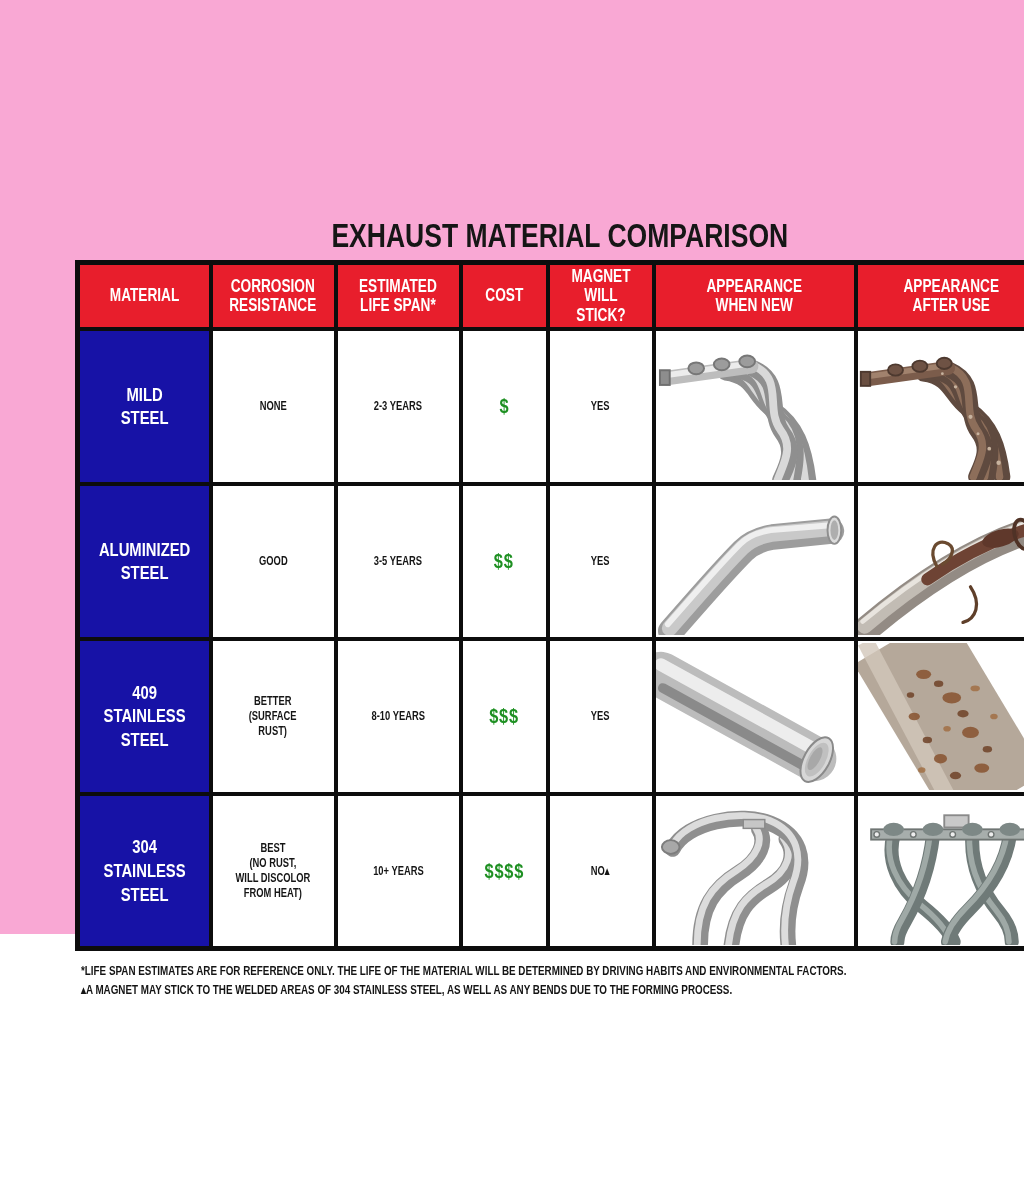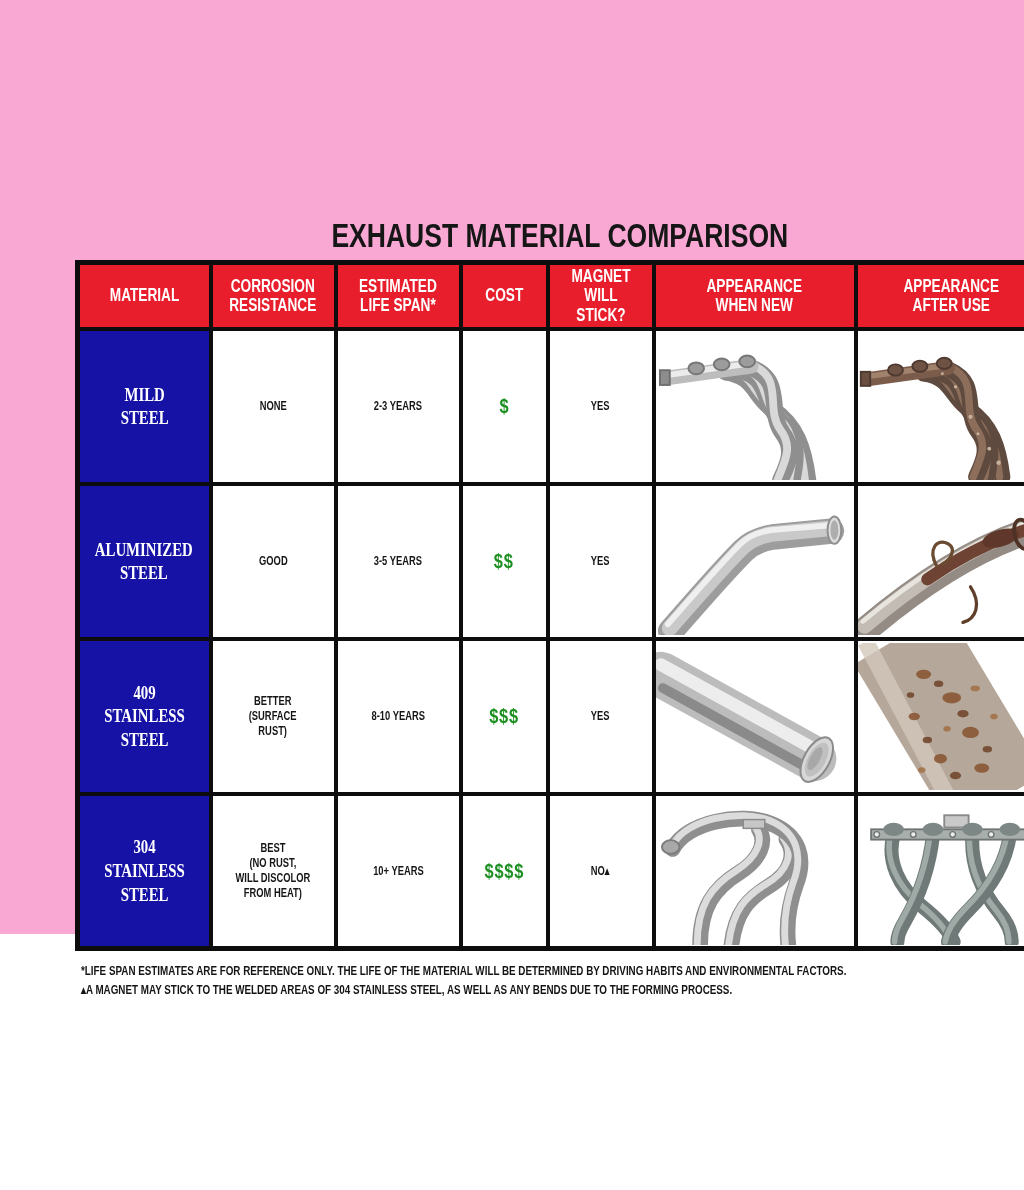--- a/index.html
+++ b/index.html
@@ -51,21 +51,20 @@
     font-size: 12px;
     line-height: 1.25;
     background: #ffffff;
     padding: 0;
   }
   td.material {
     background: #1712a6;
     color: #ffffff;
     font-size: 19px;
     line-height: 1.25;
-    font-family: Liberation Serif, serif;
   }
   td.cost { color: #1e9022; font-size: 21px; letter-spacing: 1px; }
   tr.datarow { height: 155px; }
 
   td.photo { padding: 0; background: #ffffff; }
   .img-wrap { width: 100%; height: 147px; display: flex; align-items: center; justify-content: center; }
   .img-wrap svg { width: 100%; height: 147px; display: block; }
 
   .footnotes {
     margin: 11px 0 0 6px;

